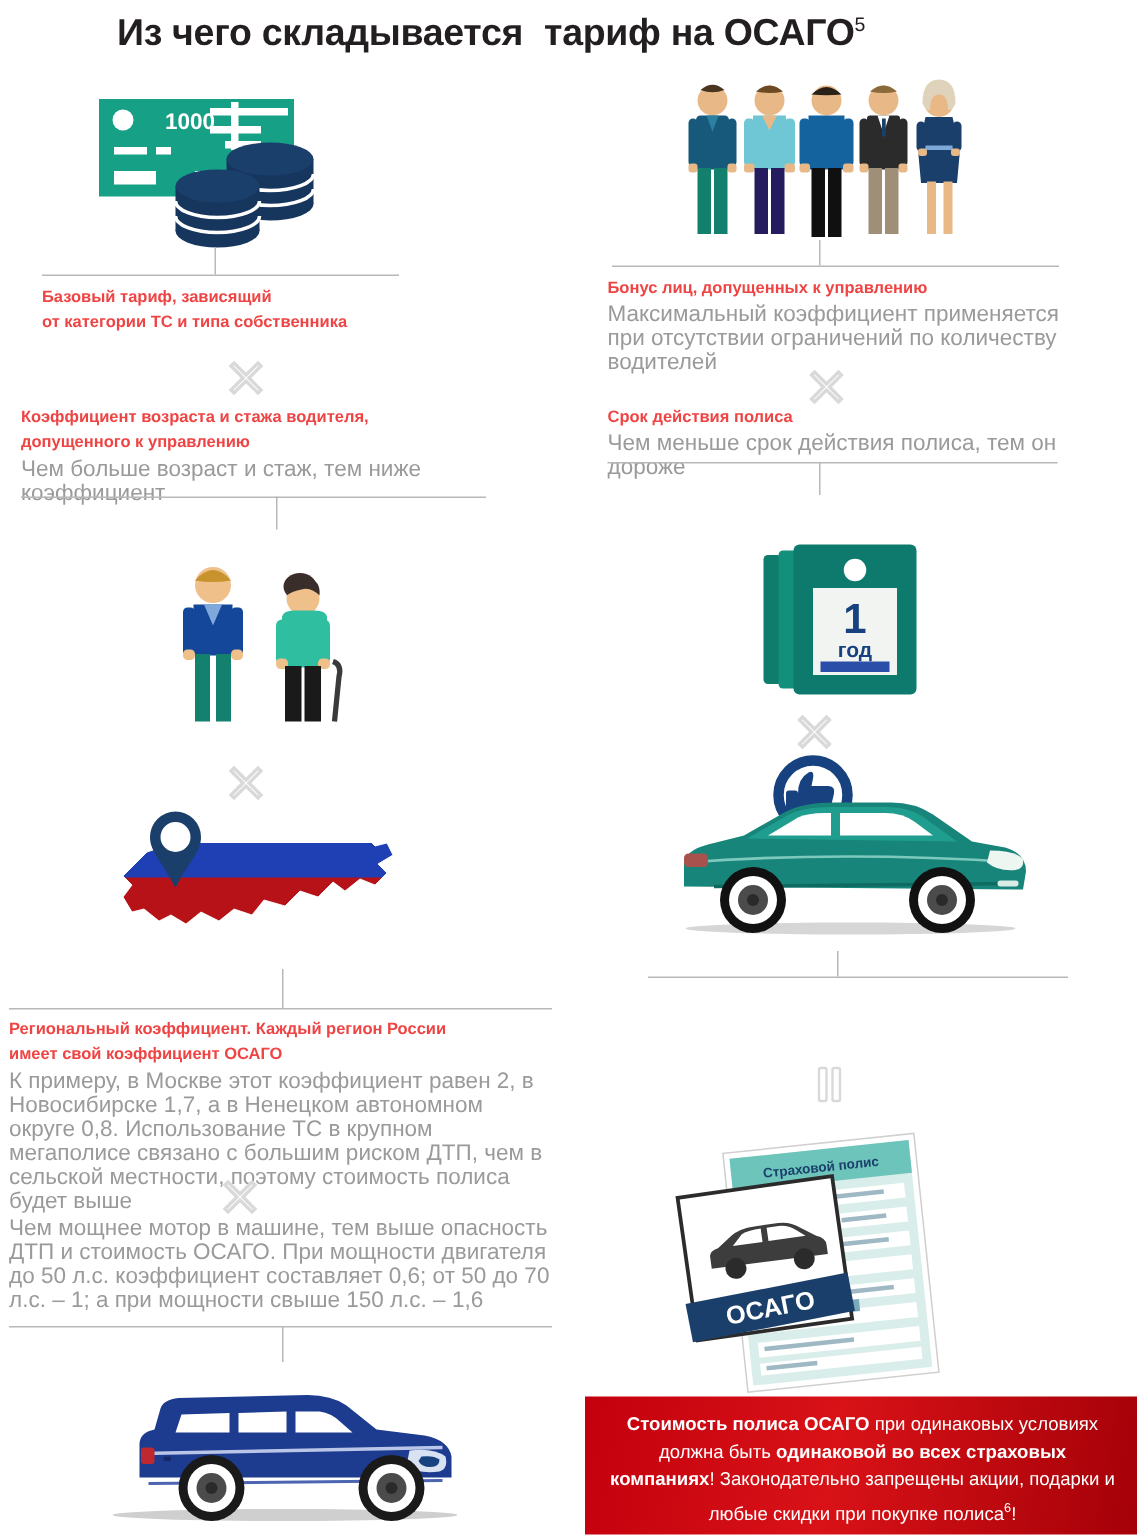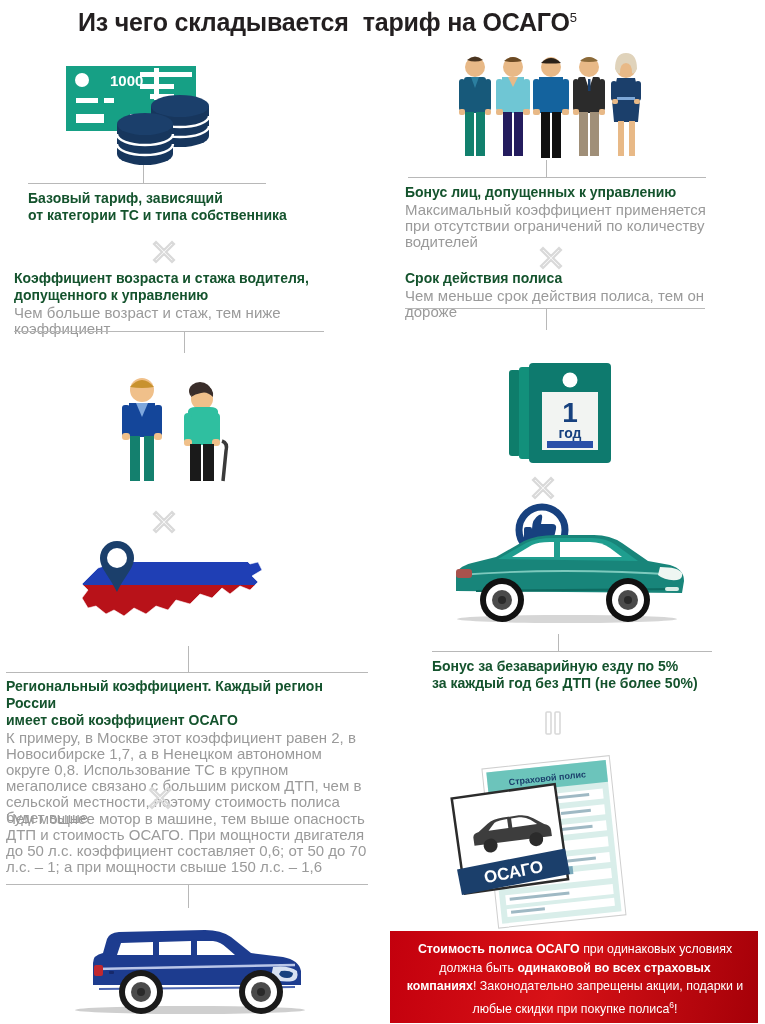--- a/index.html
+++ b/index.html
@@ -30,23 +30,23 @@
   .title .gap { display: inline-block; width: 14px; }
   .title sup { font-size: 13px; font-weight: normal; vertical-align: super; }
 
   
   .hrule { position: absolute; height: 1px; background: #b8b8b8; }
   .vtick { position: absolute; width: 1px; background: #b8b8b8; }
 
   
   .blk { position: absolute; }
   .blk .hd {
-    font-size: 14px;
+    font-size: 11px;
     font-weight: bold;
-    color: #14532d;
+    color: #ef4444;
     line-height: 17px;
   }
   .blk .sub {
     font-size: 15px;
     color: #9a9a9a;
     line-height: 16px;
     margin-top: 1px;
   }
 
   
@@ -436,24 +436,20 @@
         <circle cx="196" cy="95" r="16" fill="#ffffff"></circle>
         <circle cx="196" cy="95" r="10" fill="#4b4b4b"></circle>
         <circle cx="196" cy="95" r="4" fill="#2a2a2a"></circle>
       </g>
     </svg>
   </div>
 
   <div class="hrule" style="left:432px; top:651px; width:280px;"></div>
   <div class="vtick" style="left:558px; top:634px; height:17px;"></div>
 
-  <div class="blk" style="left:432px; top:658px; width:300px;">
-    <div class="hd">Бонус за безаварийную езду по 5%</div>
-    <div class="hd">за каждый год без ДТП (не более 50%)</div>
-  </div>
 
   <div class="op" style="left:540px; top:710px;">
     <svg width="26" height="26" viewBox="0 0 26 26">
         <rect x="6" y="2" width="5" height="22" rx="1" fill="none" stroke="#d9d9d9" stroke-width="1.6"></rect>
         <rect x="15" y="2" width="5" height="22" rx="1" fill="none" stroke="#d9d9d9" stroke-width="1.6"></rect>
       </svg>
   </div>
 
   <div class="docs">
     <svg width="250" height="172" viewBox="0 0 250 172">

